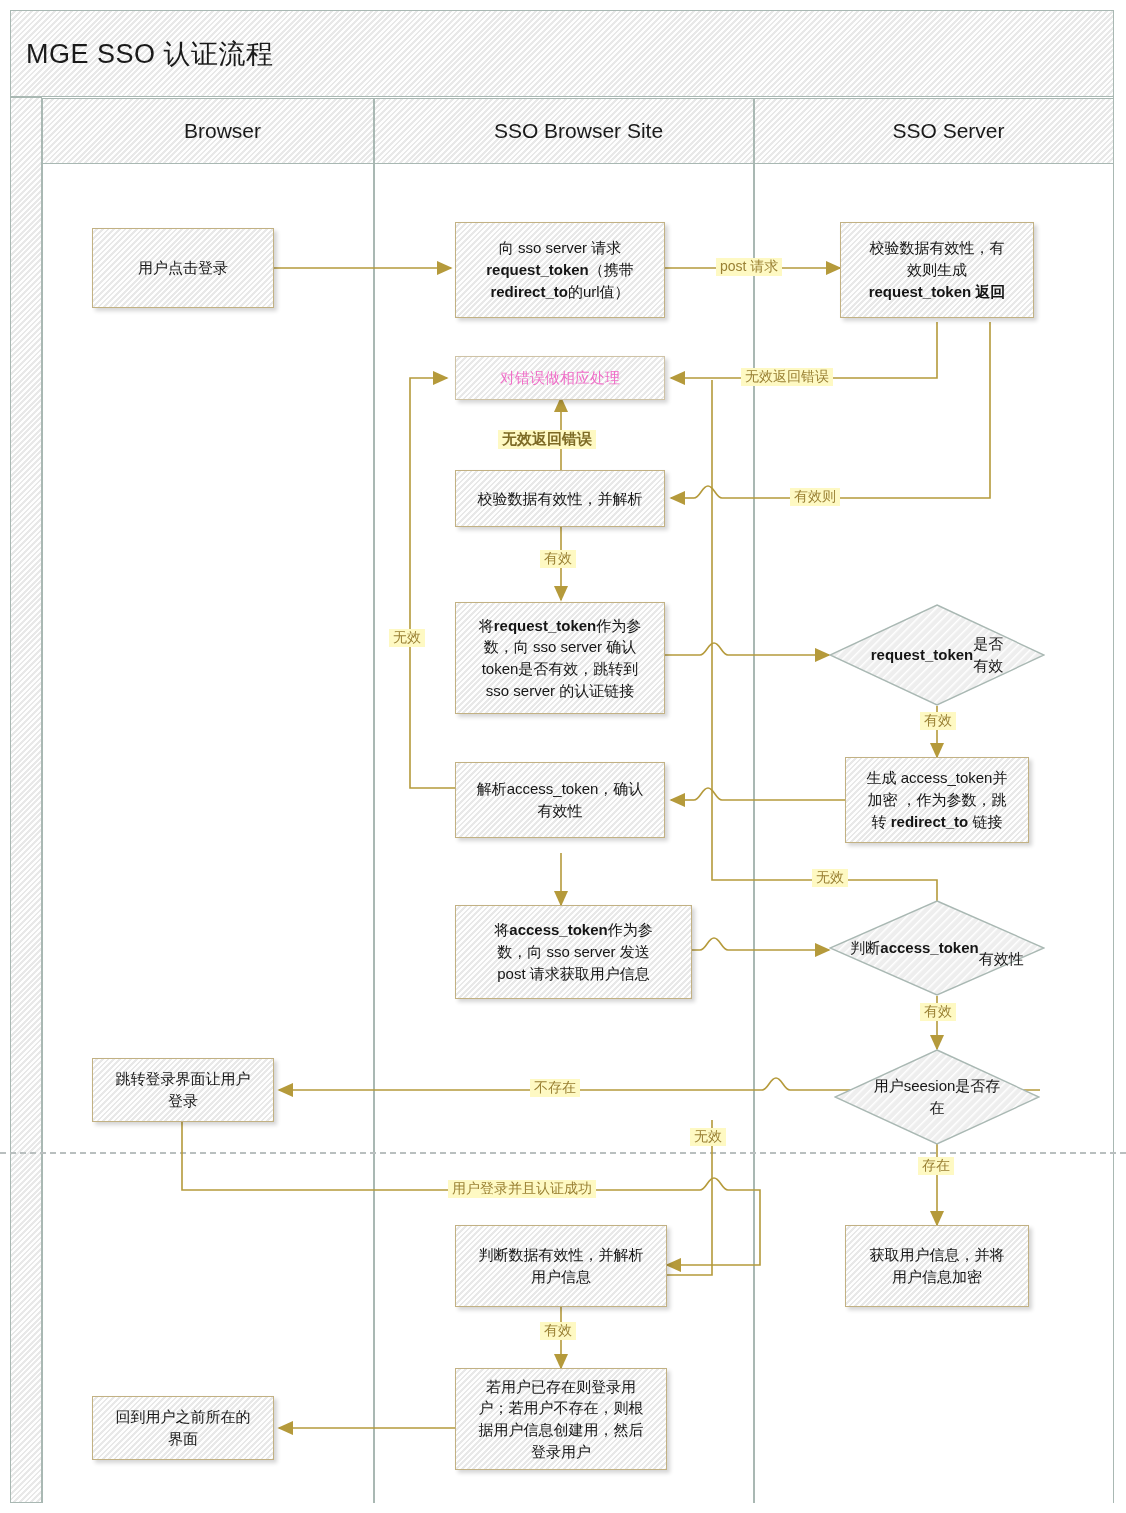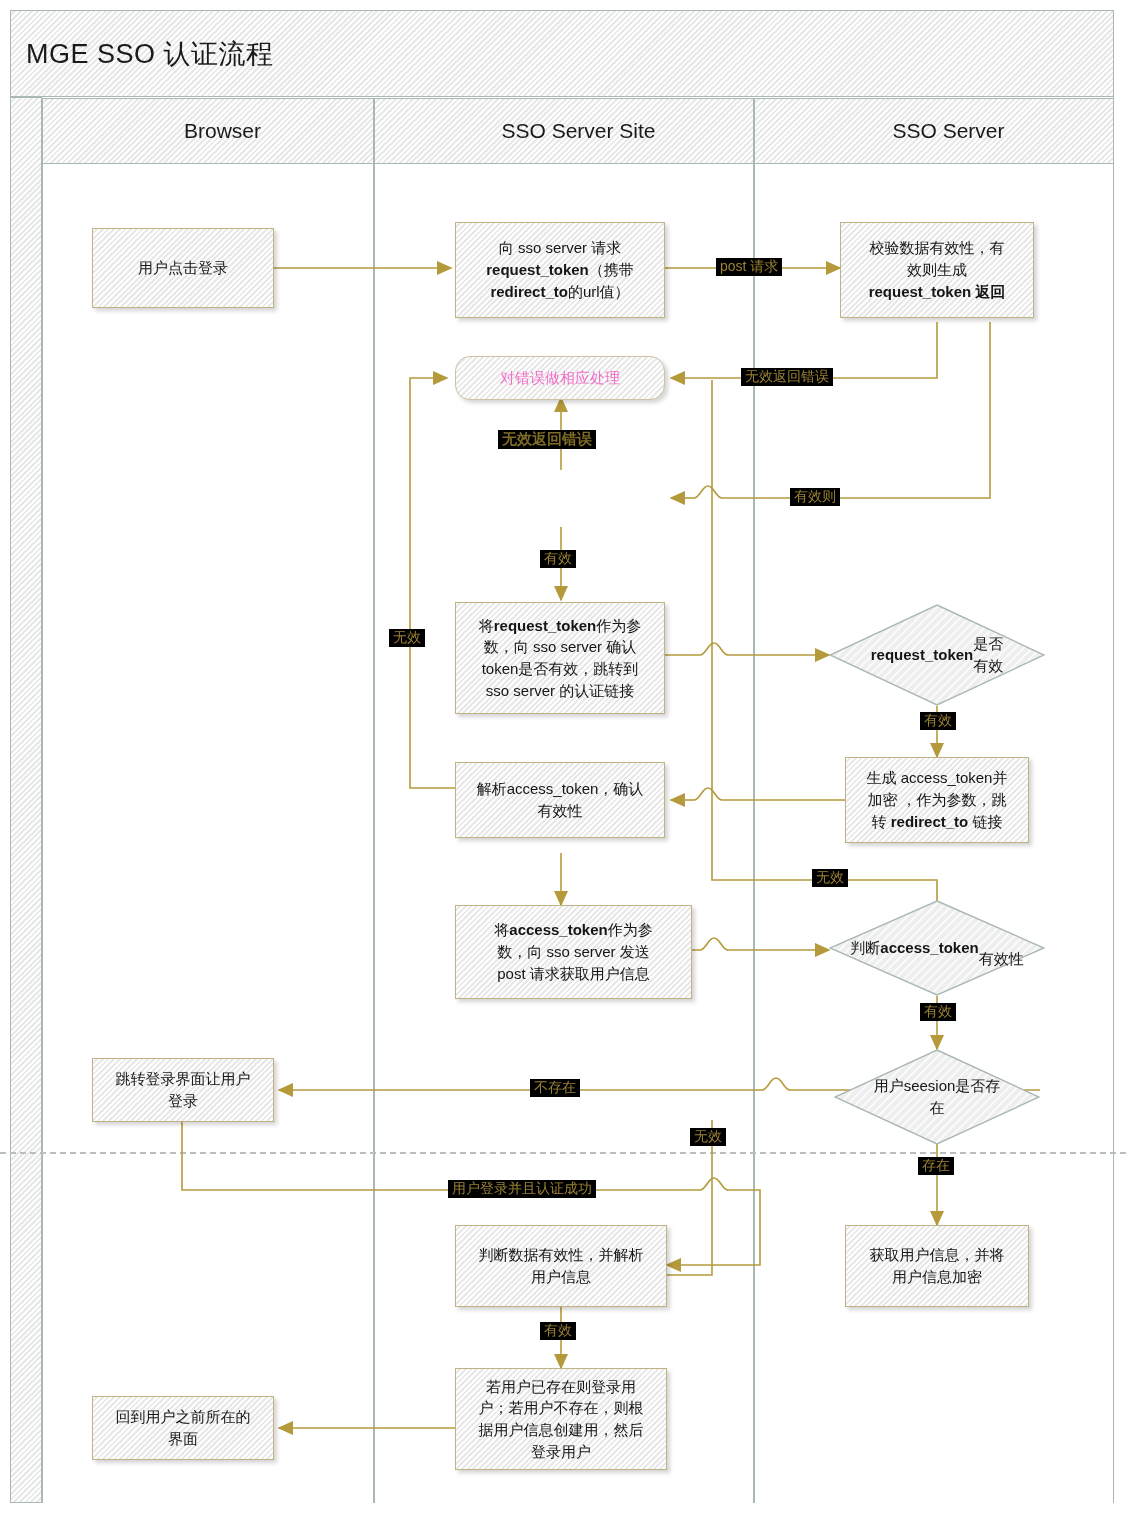--- a/index.html
+++ b/index.html
@@ -65,37 +65,37 @@
 
   
   .node{
     position:absolute;box-sizing:border-box;
     border:1px solid #c2b183;
     display:flex;align-items:center;justify-content:center;
     text-align:center;font-size:15px;color:#151515;line-height:1.45;
     padding:12px 7px;
     box-shadow:3px 3px 4px rgba(0,0,0,0.17);
   }
-  .node.pink{color:#f06ec8;border-color:#cfc3a6;border-radius:15px;}
+  .node.pink{color:#f06ec8;border-color:#cfc3a6;}
   .node b{font-weight:bold;}
 
   
   .diamond-wrap{position:absolute;}
   .diamond-wrap svg{position:absolute;left:0;top:0;}
   .diamond-label{
     position:absolute;left:0;top:0;width:100%;height:100%;
     display:flex;align-items:center;justify-content:center;
     text-align:center;font-size:15px;color:#151515;line-height:1.45;
     pointer-events:none;
   }
 
   
   .edge-label{
     position:absolute;font-size:14px;color:#9a8134;
-    background:#000000;padding:0 4px;white-space:nowrap;
+    background:#fef9c3;padding:0 4px;white-space:nowrap;
   }
   .edge-label.bold{font-weight:bold;color:#7d6a25;font-size:15px;}
 
   
   #edges{position:absolute;left:0;top:0;width:1126px;height:1513px;pointer-events:none;}
 </style>
 </head>
 <body>
 
 <div id="canvas">
@@ -103,21 +103,21 @@
   <div class="outer-frame"></div>
   <div class="title-band hatch"></div>
   <div class="title-text">MGE SSO 认证流程</div>
 
   <div class="phase-band hatch"></div>
 
   <div class="lane-head hatch" style="left:42px;width:332px;">
     <span>Browser</span>
   </div>
   <div class="lane-head hatch" style="left:374px;width:380px;">
-    <span>SSO Server Site</span>
+    <span>SSO Browser Site</span>
   </div>
   <div class="lane-head hatch" style="left:754px;width:360px;">
     <span>SSO Server</span>
   </div>
 
   <div class="lane-body" style="left:42px;width:332px;"></div>
   <div class="lane-body" style="left:374px;width:380px;"></div>
   <div class="lane-body" style="left:754px;width:360px;"></div>
 
   <div class="phase-sep"></div>
@@ -193,20 +193,23 @@
   </div>
 
   <div class="node hatch" style="left:840px;top:222px;width:194px;height:96px;">
     <span>校验数据有效性，有<br>效则生成<br><b>request_token 返回</b></span>
   </div>
 
   <div class="node hatch pink" style="left:455px;top:356px;width:210px;height:44px;">
     <span>对错误做相应处理</span>
   </div>
 
+  <div class="node hatch" style="left:455px;top:470px;width:210px;height:57px;">
+    <span>校验数据有效性，并解析</span>
+  </div>
 
   <div class="node hatch" style="left:455px;top:602px;width:210px;height:112px;">
     <span>将<b>request_token</b>作为参<br>数，向 sso server 确认<br>token是否有效，跳转到<br>sso server 的认证链接</span>
   </div>
 
   <div class="diamond-wrap" style="left:829px;top:604px;width:216px;height:102px;">
     <svg width="216" height="102" viewBox="0 0 216 102" xmlns="http://www.w3.org/2000/svg">
       <defs>
         <pattern id="hp1" width="6" height="6" patternTransform="rotate(45)" patternUnits="userSpaceOnUse">
           <rect width="6" height="6" fill="#eeeeee"></rect>

